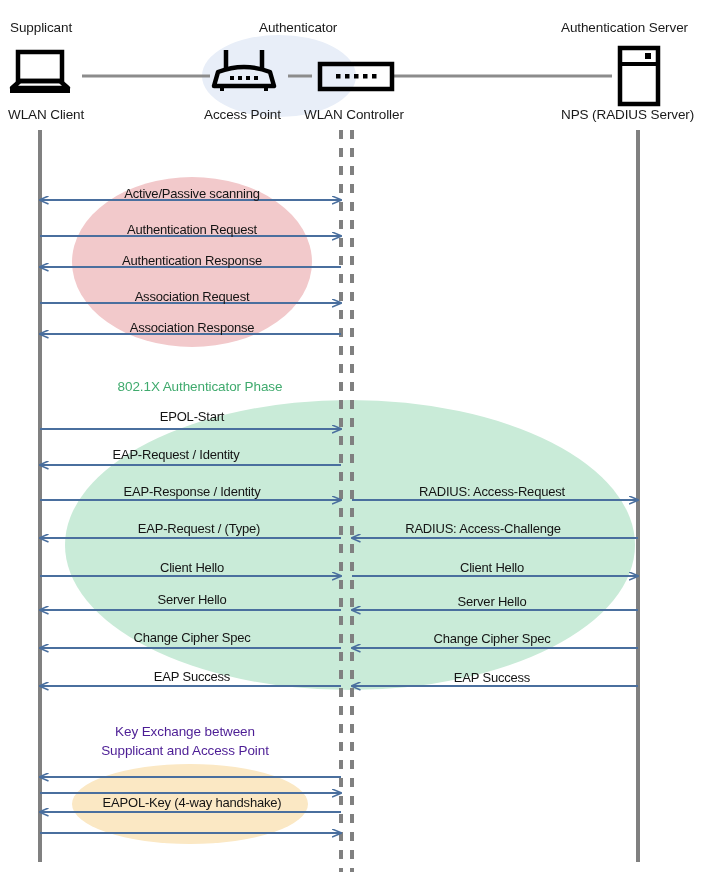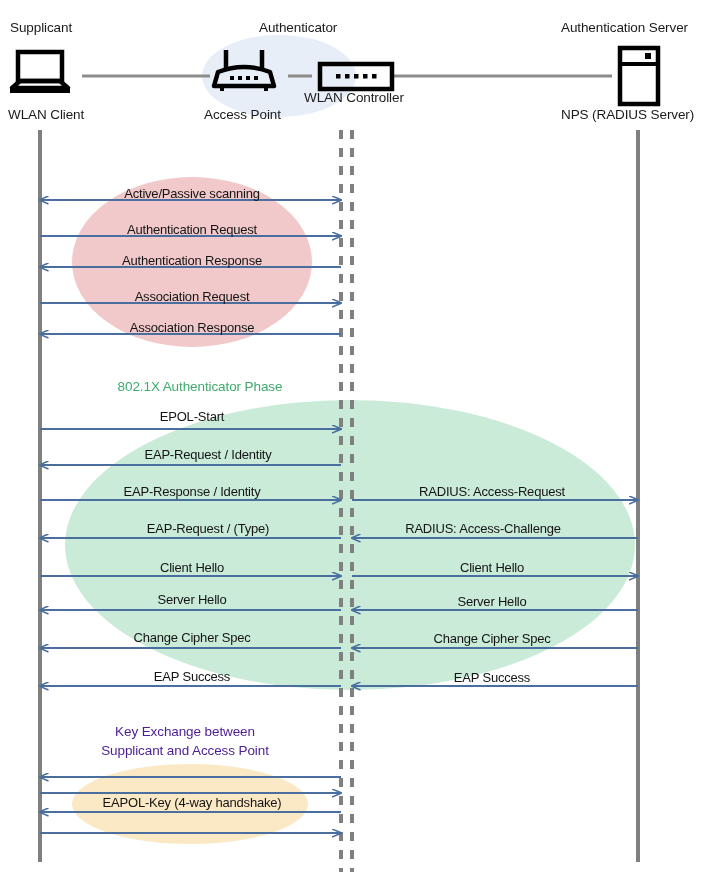--- a/index.html
+++ b/index.html
@@ -148,43 +148,43 @@
         <line x1="352" y1="686" x2="638" y2="686" stroke="#4a6f9e" stroke-width="1.8" marker-start="url(#ah-left)"></line>
       </g>
   </svg>
 
   <div class="node-title" style="left:10px; top:20px;">Supplicant</div>
   <div class="node-sub" style="left:8px; top:107px;">WLAN Client</div>
 
   <div class="node-title" style="left:259px; top:20px;">Authenticator</div>
   <div class="node-sub" style="left:204px; top:107px;">Access Point</div>
 
-  <div class="node-sub" style="left:304px; top:90px;text-align:center;">WLAN Controller</div>
+  <div class="node-sub" style="left:304px; top:107px;text-align:center;">WLAN Controller</div>
 
   <div class="node-title" style="left:561px; top:20px;">Authentication Server</div>
   <div class="node-sub" style="left:561px; top:107px;">NPS (RADIUS Server)</div>
 
 
   <div class="phase-label phase-green" style="left:200px; top:377px;">802.1X Authenticator Phase</div>
 
   <div class="phase-label phase-orange" style="left:185px; top:722px;">
     <div>Key Exchange between</div>
     <div>Supplicant and Access Point</div>
   </div>
 
   <div id="label-group">
       <div class="msg-label" style="left: 192px; top: 186px;">Active/Passive scanning</div>
       <div class="msg-label" style="left: 192px; top: 222px;">Authentication Request</div>
       <div class="msg-label" style="left: 192px; top: 253px;">Authentication Response</div>
       <div class="msg-label" style="left: 192px; top: 289px;">Association Request</div>
       <div class="msg-label" style="left: 192px; top: 320px;">Association Response</div>
       <div class="msg-label" style="left: 192px; top: 409px;">EPOL-Start</div>
-      <div class="msg-label" style="left: 208px; top: 447px; text-align: right;">EAP-Request / Identity</div>
+      <div class="msg-label" style="left: 176px; top: 447px; text-align: right;">EAP-Request / Identity</div>
       <div class="msg-label" style="left: 192px; top: 484px;">EAP-Response / Identity</div>
-      <div class="msg-label" style="left: 208px; top: 521px;">EAP-Request / (Type)</div>
+      <div class="msg-label" style="left: 199px; top: 521px;">EAP-Request / (Type)</div>
       <div class="msg-label" style="left: 192px; top: 560px;">Client Hello</div>
       <div class="msg-label" style="left: 192px; top: 592px;">Server Hello</div>
       <div class="msg-label" style="left: 192px; top: 630px;">Change Cipher Spec</div>
       <div class="msg-label" style="left: 192px; top: 669px;">EAP Success</div>
       <div class="msg-label" style="left: 192px; top: 795px;">EAPOL-Key (4-way handshake)</div>
       <div class="msg-label" style="left: 492px; top: 484px;">RADIUS: Access-Request</div>
       <div class="msg-label" style="left: 483px; top: 521px; text-align: center;">RADIUS: Access-Challenge</div>
       <div class="msg-label" style="left: 492px; top: 560px;">Client Hello</div>
       <div class="msg-label" style="left: 492px; top: 594px;">Server Hello</div>
       <div class="msg-label" style="left: 492px; top: 631px;">Change Cipher Spec</div>

